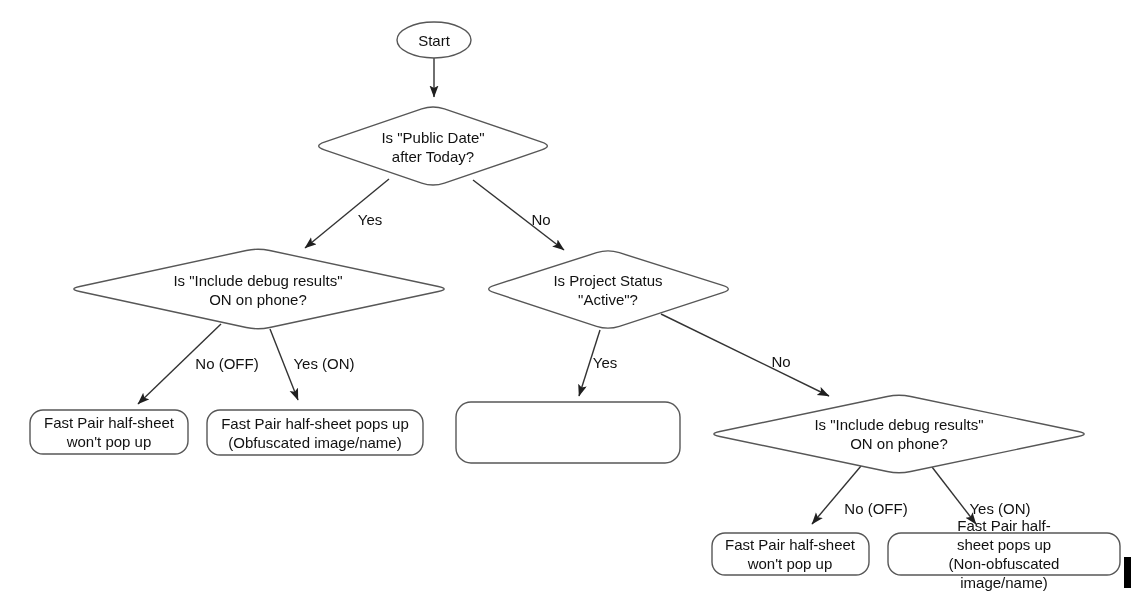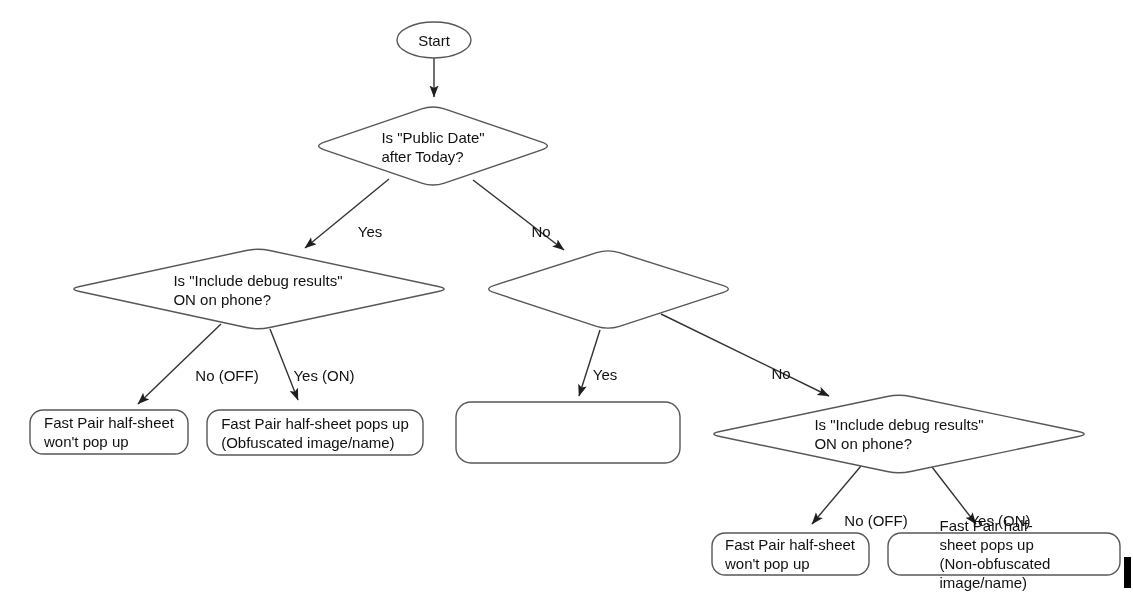--- a/index.html
+++ b/index.html
@@ -29,31 +29,31 @@
   .edge-line {
     stroke: var(--arrow-stroke);
     stroke-width: 1.4;
     fill: none;
   }
   #arrowhead path { fill: var(--arrow-head); stroke: none; }
   .label {
     position: absolute;
     transform: translate(-50%, -50%);
     white-space: pre-line;
+    text-align: center;
     font-size: 15px;
     line-height: 19px;
     color: var(--text);
   }
   .edge-label {
     position: absolute;
     transform: translate(-50%, -50%);
     white-space: nowrap;
     font-size: 15px;
     color: var(--text);
-    margin-top: 12px;
   }
   .text-cursor {
     position: absolute;
     left: 1124px;
     top: 557px;
     width: 7px;
     height: 31px;
     background: var(--cursor);
   }
 </style>
@@ -91,20 +91,22 @@
     <rect class="shape" x="456" y="402" width="224" height="61" rx="15"></rect>
     <rect class="shape" x="712" y="533" width="157" height="42" rx="13"></rect>
     <rect class="shape" x="888" y="533" width="232" height="42" rx="13"></rect>
   </svg>
 
   <div class="label" style="left:434px; top:40px">Start</div>
   <div class="label" style="left:433px; top:147px">Is "Public Date"
 after Today?</div>
   <div class="label" style="left:258px; top:290px">Is "Include debug results"
 ON on phone?</div>
+  <div class="label" style="left:608px; top:290px">Is Project Status
+"Active"?</div>
   <div class="label" style="left:899px; top:434px">Is "Include debug results"
 ON on phone?</div>
   <div class="label" style="left:109px; top:432px">Fast Pair half-sheet
 won't pop up</div>
   <div class="label" style="left:315px; top:433px">Fast Pair half-sheet pops up
 (Obfuscated image/name)</div>
   <div class="label" style="left:790px; top:554px">Fast Pair half-sheet
 won't pop up</div>
   <div class="label" style="left:1004px; top:554px">Fast Pair half-sheet pops up
 (Non-obfuscated image/name)</div>

